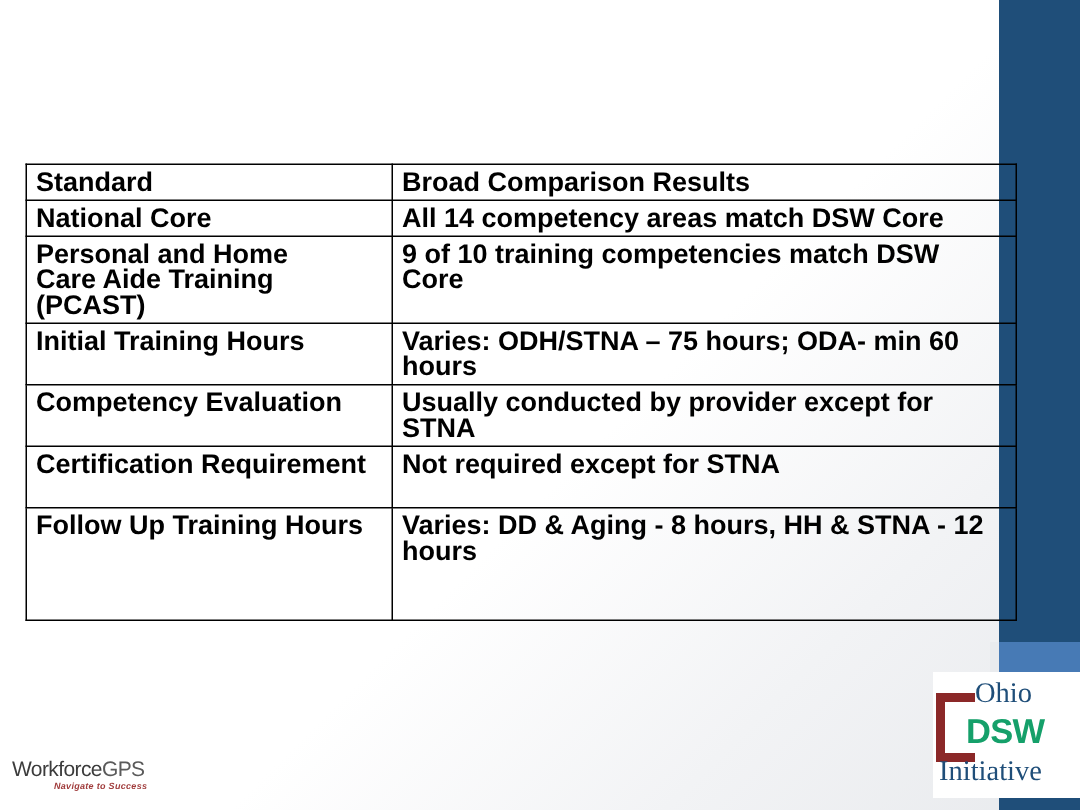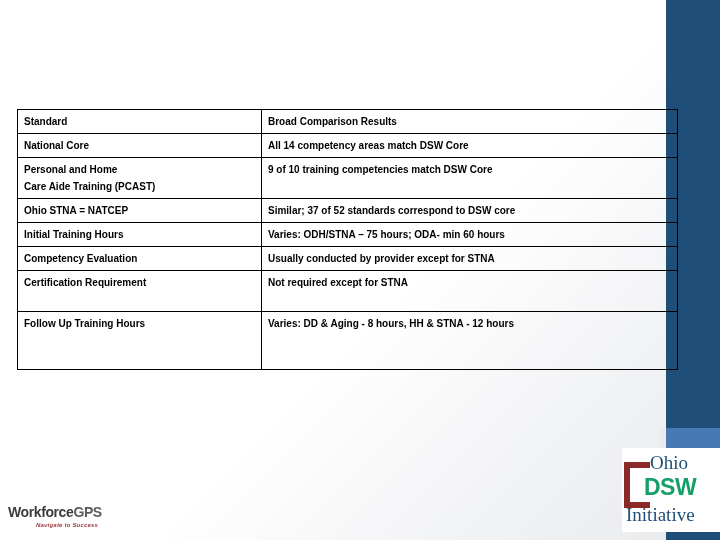--- a/index.html
+++ b/index.html
@@ -80,21 +80,21 @@
     border-collapse: collapse;
     width: 634px;
     background: transparent;
     table-layout: fixed;
   }
   table.cmp td {
     border: 1.4px solid #000000;
     padding: 3px 6px 3px 6px;
     vertical-align: top;
     color: #000000;
-    font-size: 10px;
+    font-size: 18px;
     line-height: 17px;
   }
   table.cmp td.c-std {
     width: 231px;
     font-weight: bold;
   }
   table.cmp td.c-res {
     width: 403px;
     font-weight: bold;
   }
@@ -106,21 +106,21 @@
     left: 6px;
     top: 494px;
     width: 120px;
     height: 42px;
   }
   .wf-name {
     position: absolute;
     left: 2px;
     top: 10px;
     font-size: 14px;
-    font-weight: 700;
+    font-weight: 400;
     color: #3c3c3c;
     letter-spacing: -0.4px;
   }
   .wf-gps { color: #5a5a5a; }
   .wf-tag {
     position: absolute;
     left: 30px;
     top: 28px;
     font-size: 6px;
     font-style: italic;
@@ -216,28 +216,20 @@
           <td class="c-std">
             <span class="cellline">Personal and Home</span>
             <span class="cellline">Care Aide Training (PCAST)</span>
           </td>
           <td class="c-res">
             <span class="cellline">9 of 10 training competencies match DSW Core</span>
           </td>
         </tr>
         <tr>
           <td class="c-std">
-            <span class="cellline">Ohio STNA = NATCEP</span>
-          </td>
-          <td class="c-res">
-            <span class="cellline">Similar; 37 of 52 standards correspond to DSW core</span>
-          </td>
-        </tr>
-        <tr>
-          <td class="c-std">
             <span class="cellline">Initial Training Hours</span>
           </td>
           <td class="c-res">
             <span class="cellline">Varies: ODH/STNA – 75 hours; ODA- min 60 hours</span>
           </td>
         </tr>
         <tr>
           <td class="c-std">
             <span class="cellline">Competency Evaluation</span>
           </td>

